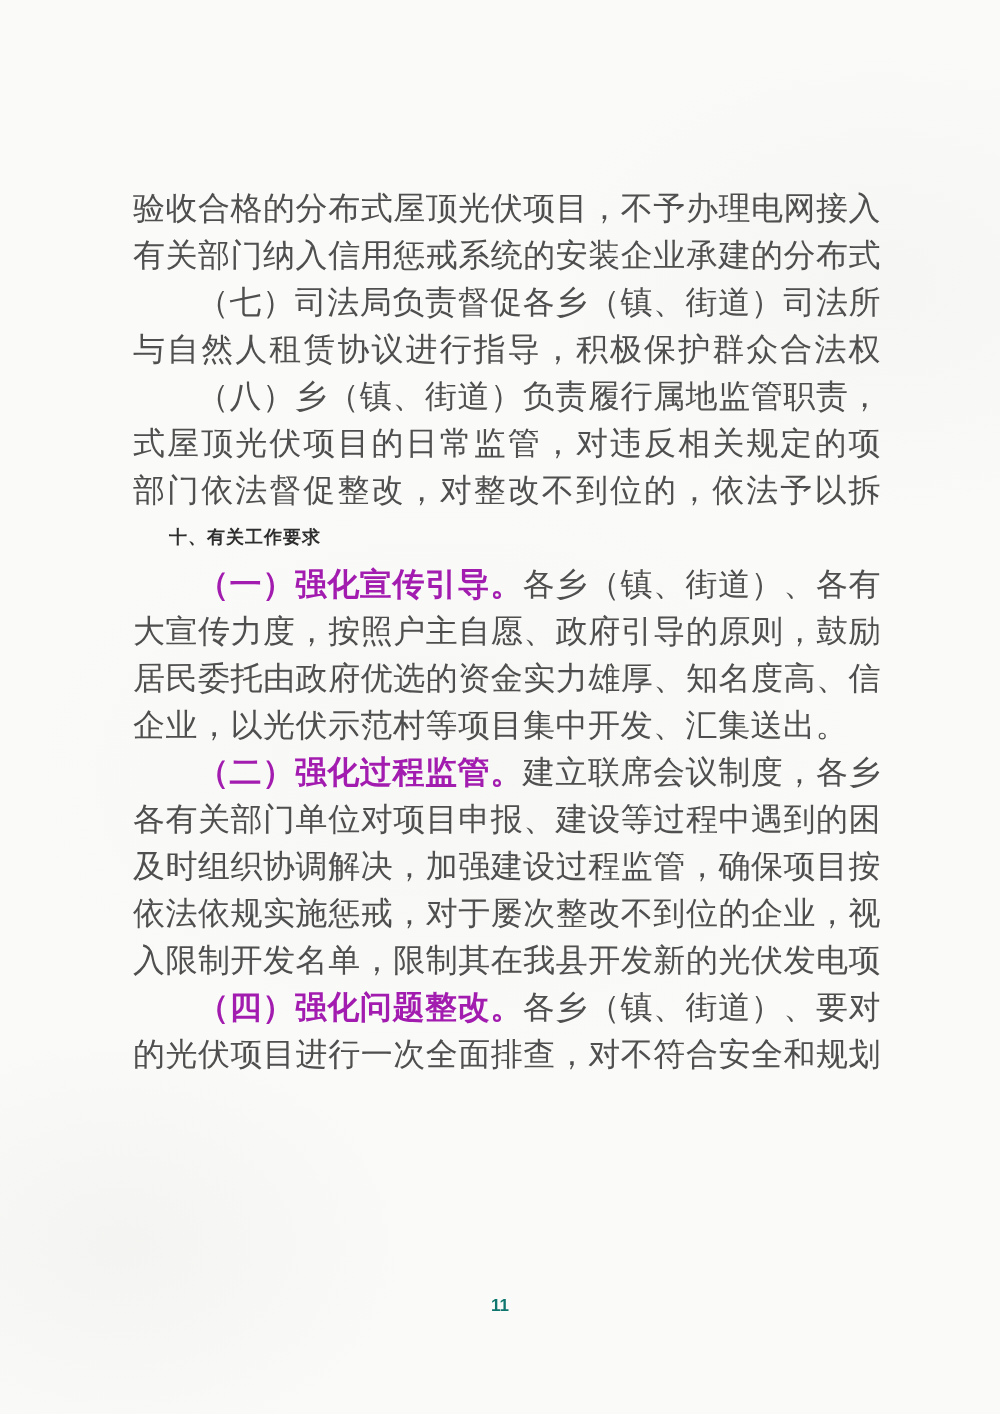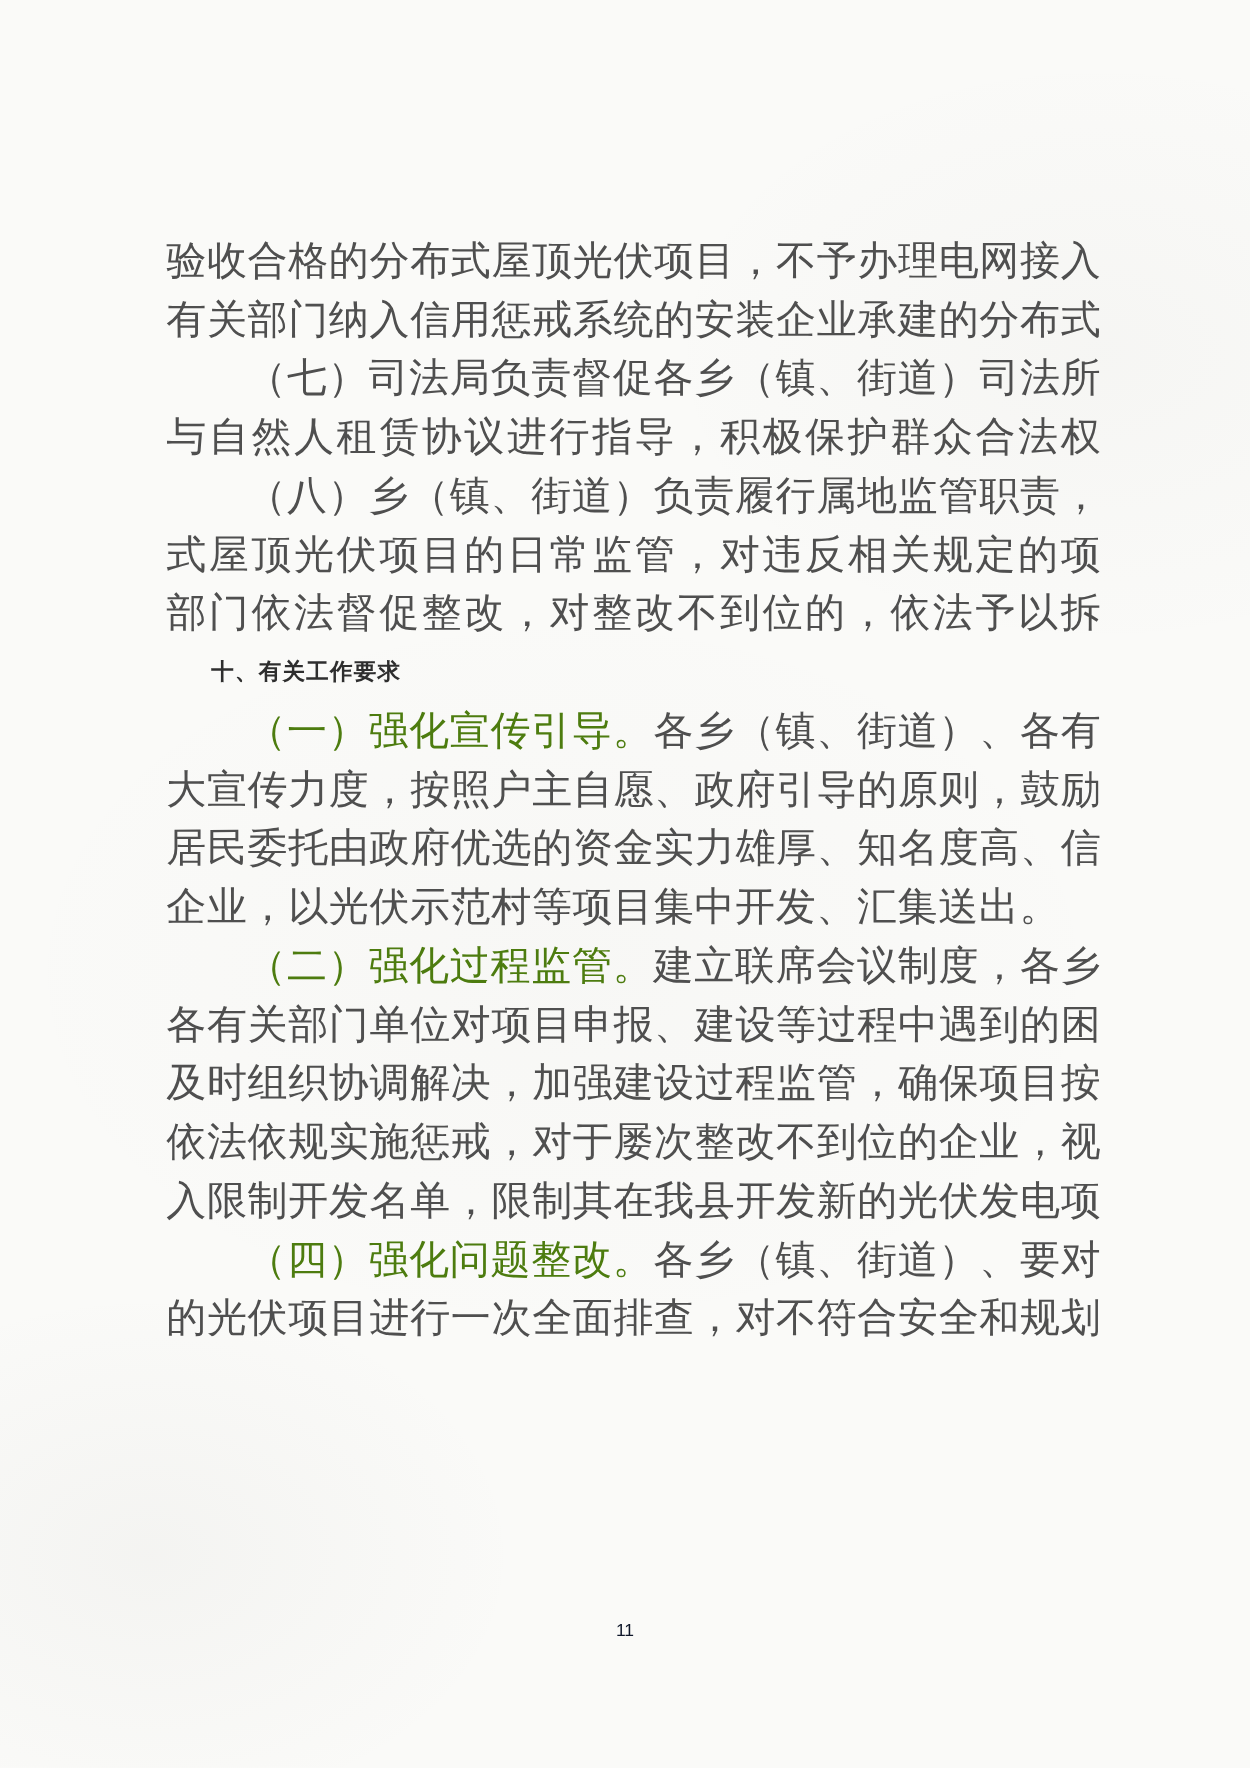--- a/index.html
+++ b/index.html
@@ -39,22 +39,22 @@
     white-space: normal;
     letter-spacing: 0.5px;
   }
   .ln.j {
     text-align-last: justify;
   }
   .ln.ind {
     text-indent: 2em;
   }
   .lead {
-    font-weight: 400;
-    color: #4d7c0f;
+    font-weight: 700;
+    color: #a21caf;
   }
   .hd {
     display: block;
     margin: 0;
     height: 47px;
     line-height: 47px;
     font-size: 18px;
     font-weight: 700;
     color: #2e2e2e;
     text-indent: 2em;
@@ -62,23 +62,23 @@
     letter-spacing: 1px;
   }
   .page-footer {
     position: absolute;
     top: 1296px;
     left: 0;
     width: 100%;
     text-align: center;
   }
   .page-num {
-    font-size: 14px;
-    font-weight: 400;
-    color: #0f172a;
+    font-size: 17px;
+    font-weight: 700;
+    color: #0f766e;
     font-family: "Liberation Sans", sans-serif;
   }
 </style>
 </head>
 <body>
 
 <div class="doc">
 
   <p class="para">
     <span class="ln j">验收合格的分布式屋顶光伏项目，不予办理电网接入手续，对被</span>

